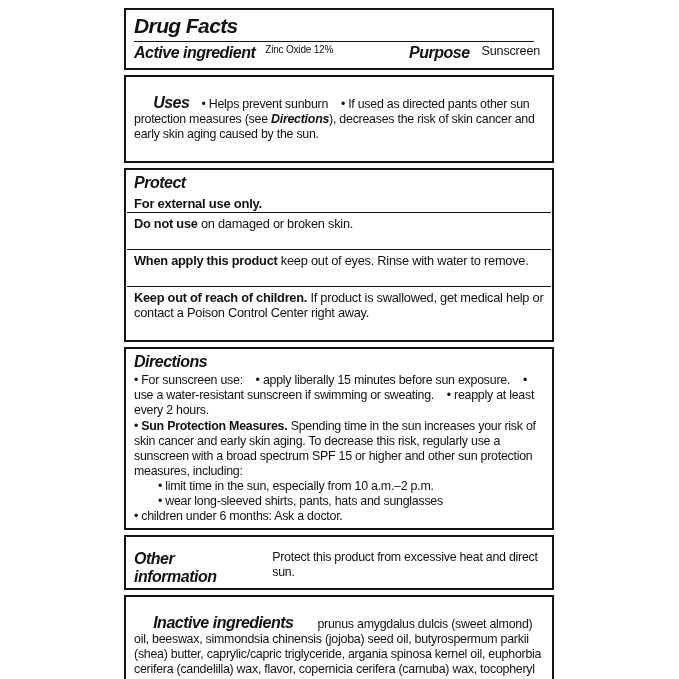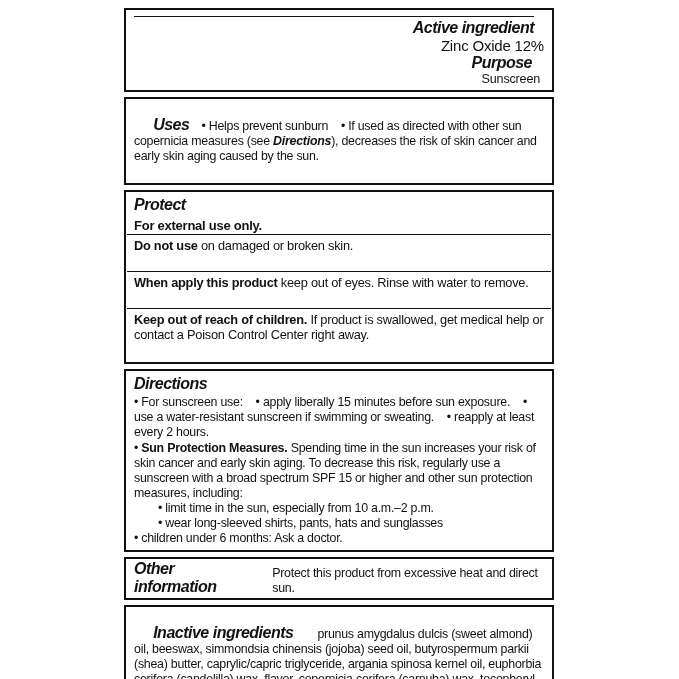--- a/index.html
+++ b/index.html
@@ -45,68 +45,68 @@
   .s-i  { font-style: italic; font-weight: 400; }
   .s-bi { font-weight: 700; font-style: italic; }
   .thin-rule {
     border-top: 1.5px solid #121212;
     margin: 3px 10px 2px 0;
   }
   
   .box-title { min-height: 62px; }
   .ai-row {
     display: flex;
-    align-items: flex-end;
+    align-items: flex-start;
     margin-top: 2px;
-    flex-direction: column;
   }
   .ai-label { margin-right: 10px; white-space: nowrap; }
-  .ai-value { font-size: 15px; letter-spacing: -0.2px; flex: 1; }
+  .ai-value { font-size: 10px; letter-spacing: -0.2px; flex: 1; }
   .purpose-label { margin-right: 12px; margin-left: 8px; white-space: nowrap; }
   .purpose-value { font-size: 12.6px; letter-spacing: -0.2px; margin-right: 4px; }
   
   .box-uses { min-height: 65px; }
   .inline-head { margin-right: 12px; }
   .inline-head-wide { margin-right: 20px; }
   
   .box-warnings { min-height: 138px; padding-bottom: 2px; }
   .warn-bold-line { font-size: 13px; font-weight: 700; letter-spacing: -0.25px; line-height: 16px; margin-top: 3px; }
   .warn-row {
     border-top: 1.4px solid #121212;
     margin: 0 -7px;
     padding: 3px 7px 18px 7px;
   }
   .warn-row .body-txt { font-size: 12.8px; }
   
   .box-directions { min-height: 162px; }
   .dir-para { margin-top: 1px; }
   .sub-bullet { padding-left: 24px; }
   
-  .box-other { min-height: 23px; padding-top: 1px; padding-bottom: 2px; display: flex; align-items: flex-end; }
+  .box-other { min-height: 23px; padding-top: 13px; padding-bottom: 2px; display: flex; align-items: flex-start; }
   
   .box-inactive { min-height: 164px; }
 </style>
 </head>
 <body>
 
 <div class="label-wrap">
 
   <div class="box box-title">
+    <div class="h1">Drug Facts</div>
     <div class="thin-rule"></div>
     <div class="ai-row">
       <span class="h2 ai-label">Active ingredient</span>
       <span class="ai-value">Zinc Oxide 12%</span>
       <span class="h2 purpose-label">Purpose</span>
       <span class="purpose-value">Sunscreen</span>
     </div>
   </div>
 
   <div class="box box-uses">
     <div class="body-txt">
-      <span class="h2 inline-head">Uses</span><span><span class="s-r">• Helps prevent sunburn    • If used as directed with other sun copernicia measures (see </span><span class="s-bi">Directions</span><span class="s-r">), decreases the risk of skin cancer and early skin aging caused by the sun.</span></span>
+      <span class="h2 inline-head">Uses</span><span><span class="s-r">• Helps prevent sunburn    • If used as directed pants other sun protection measures (see </span><span class="s-bi">Directions</span><span class="s-r">), decreases the risk of skin cancer and early skin aging caused by the sun.</span></span>
     </div>
   </div>
 
   <div class="box box-warnings">
     <div class="h2" style="line-height:20px;">Protect</div>
     <div class="warn-bold-line">For external use only.</div>
     <div class="warn-row">
       <div class="body-txt"><span class="s-b">Do not use</span><span class="s-r"> on damaged or broken skin.</span></div>
     </div>
     <div class="warn-row">

